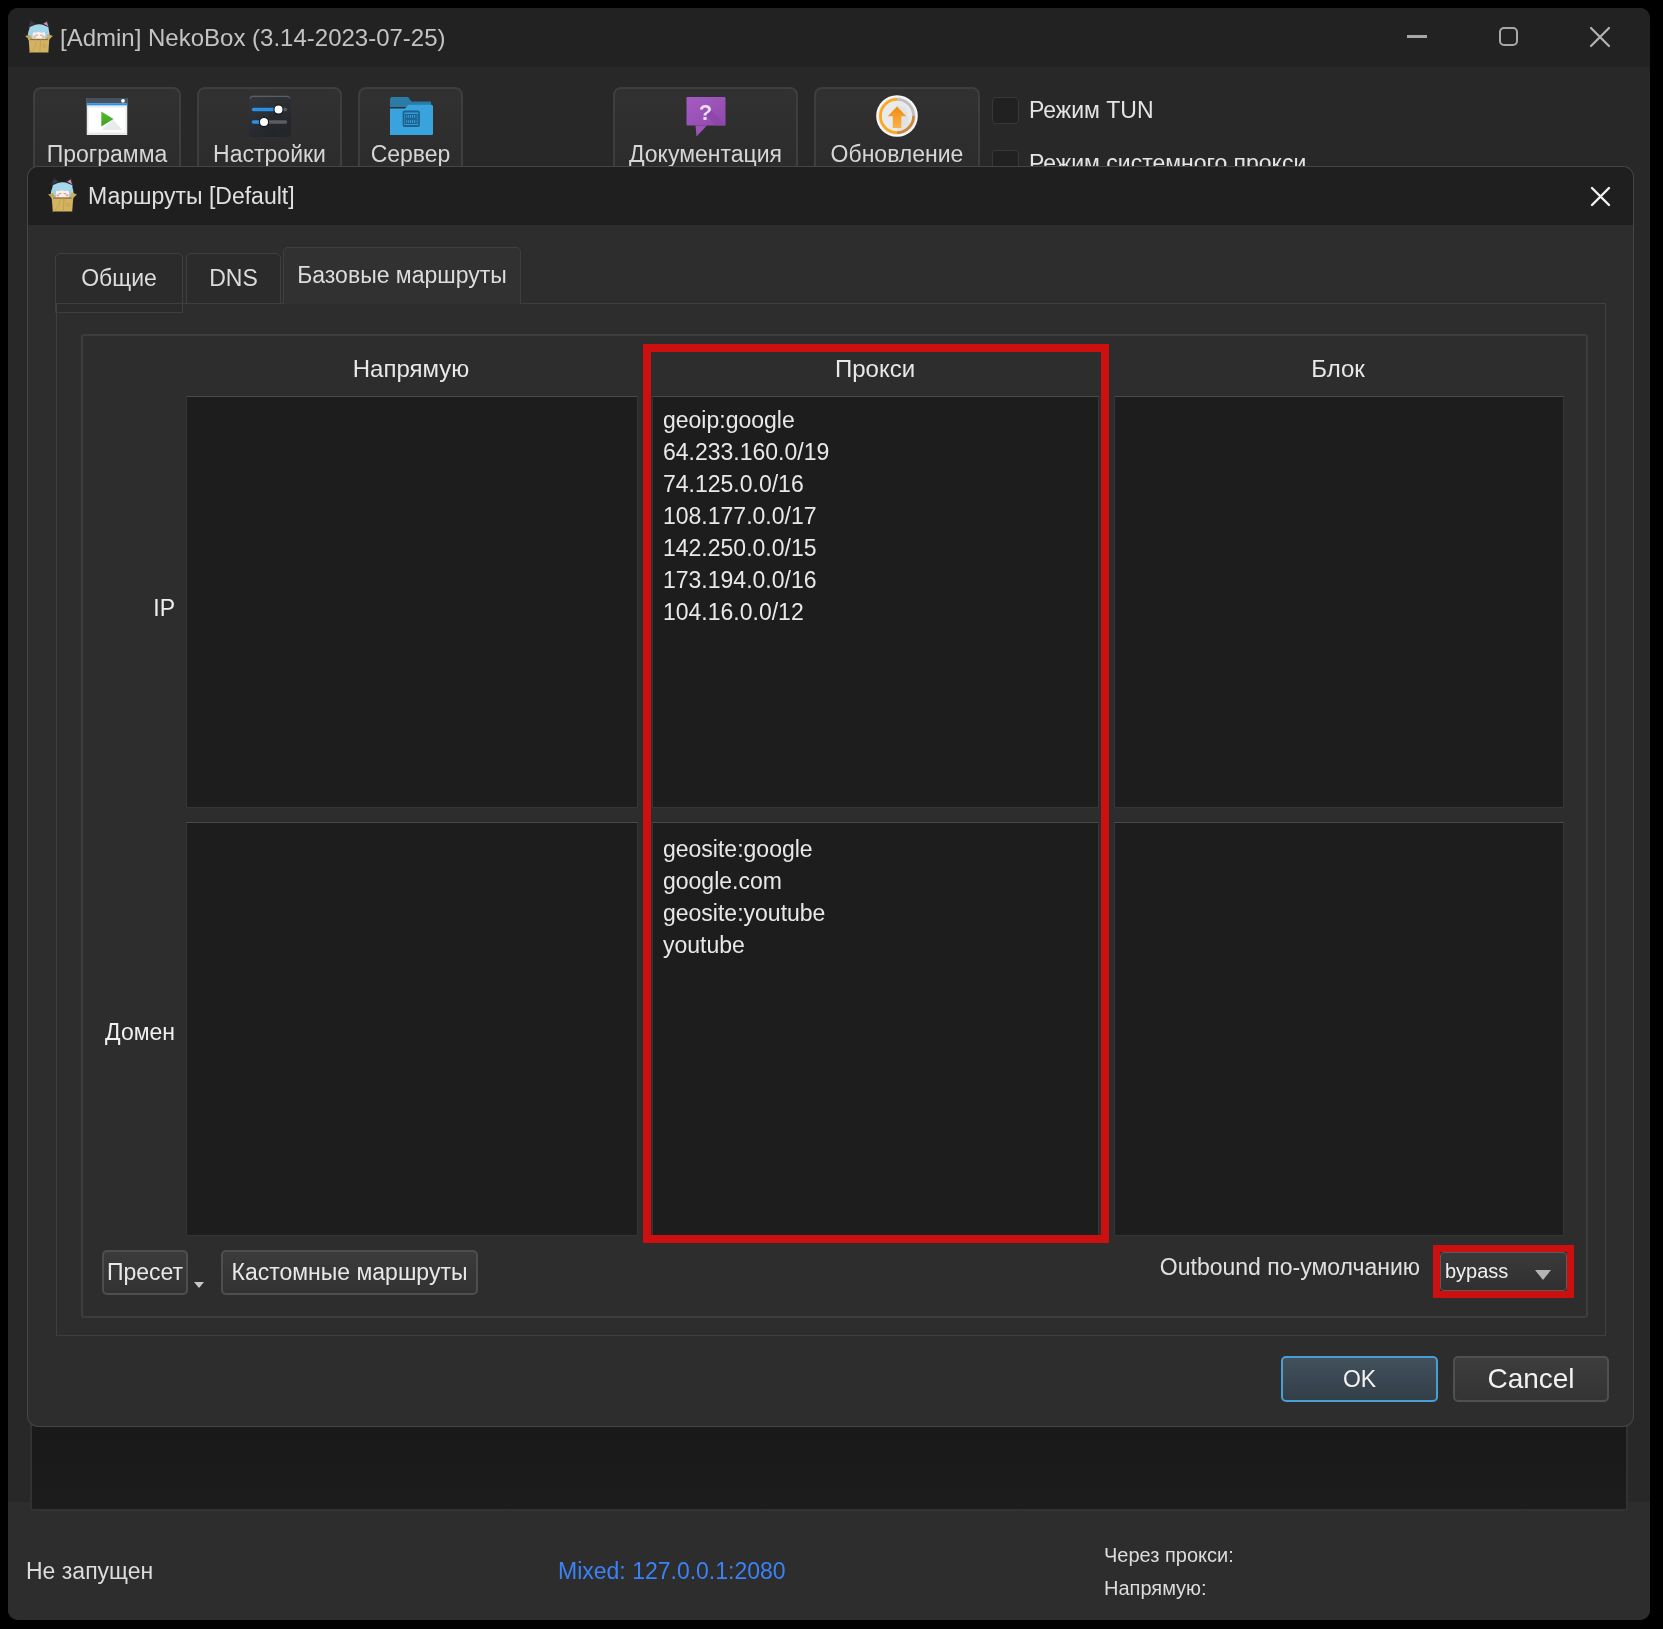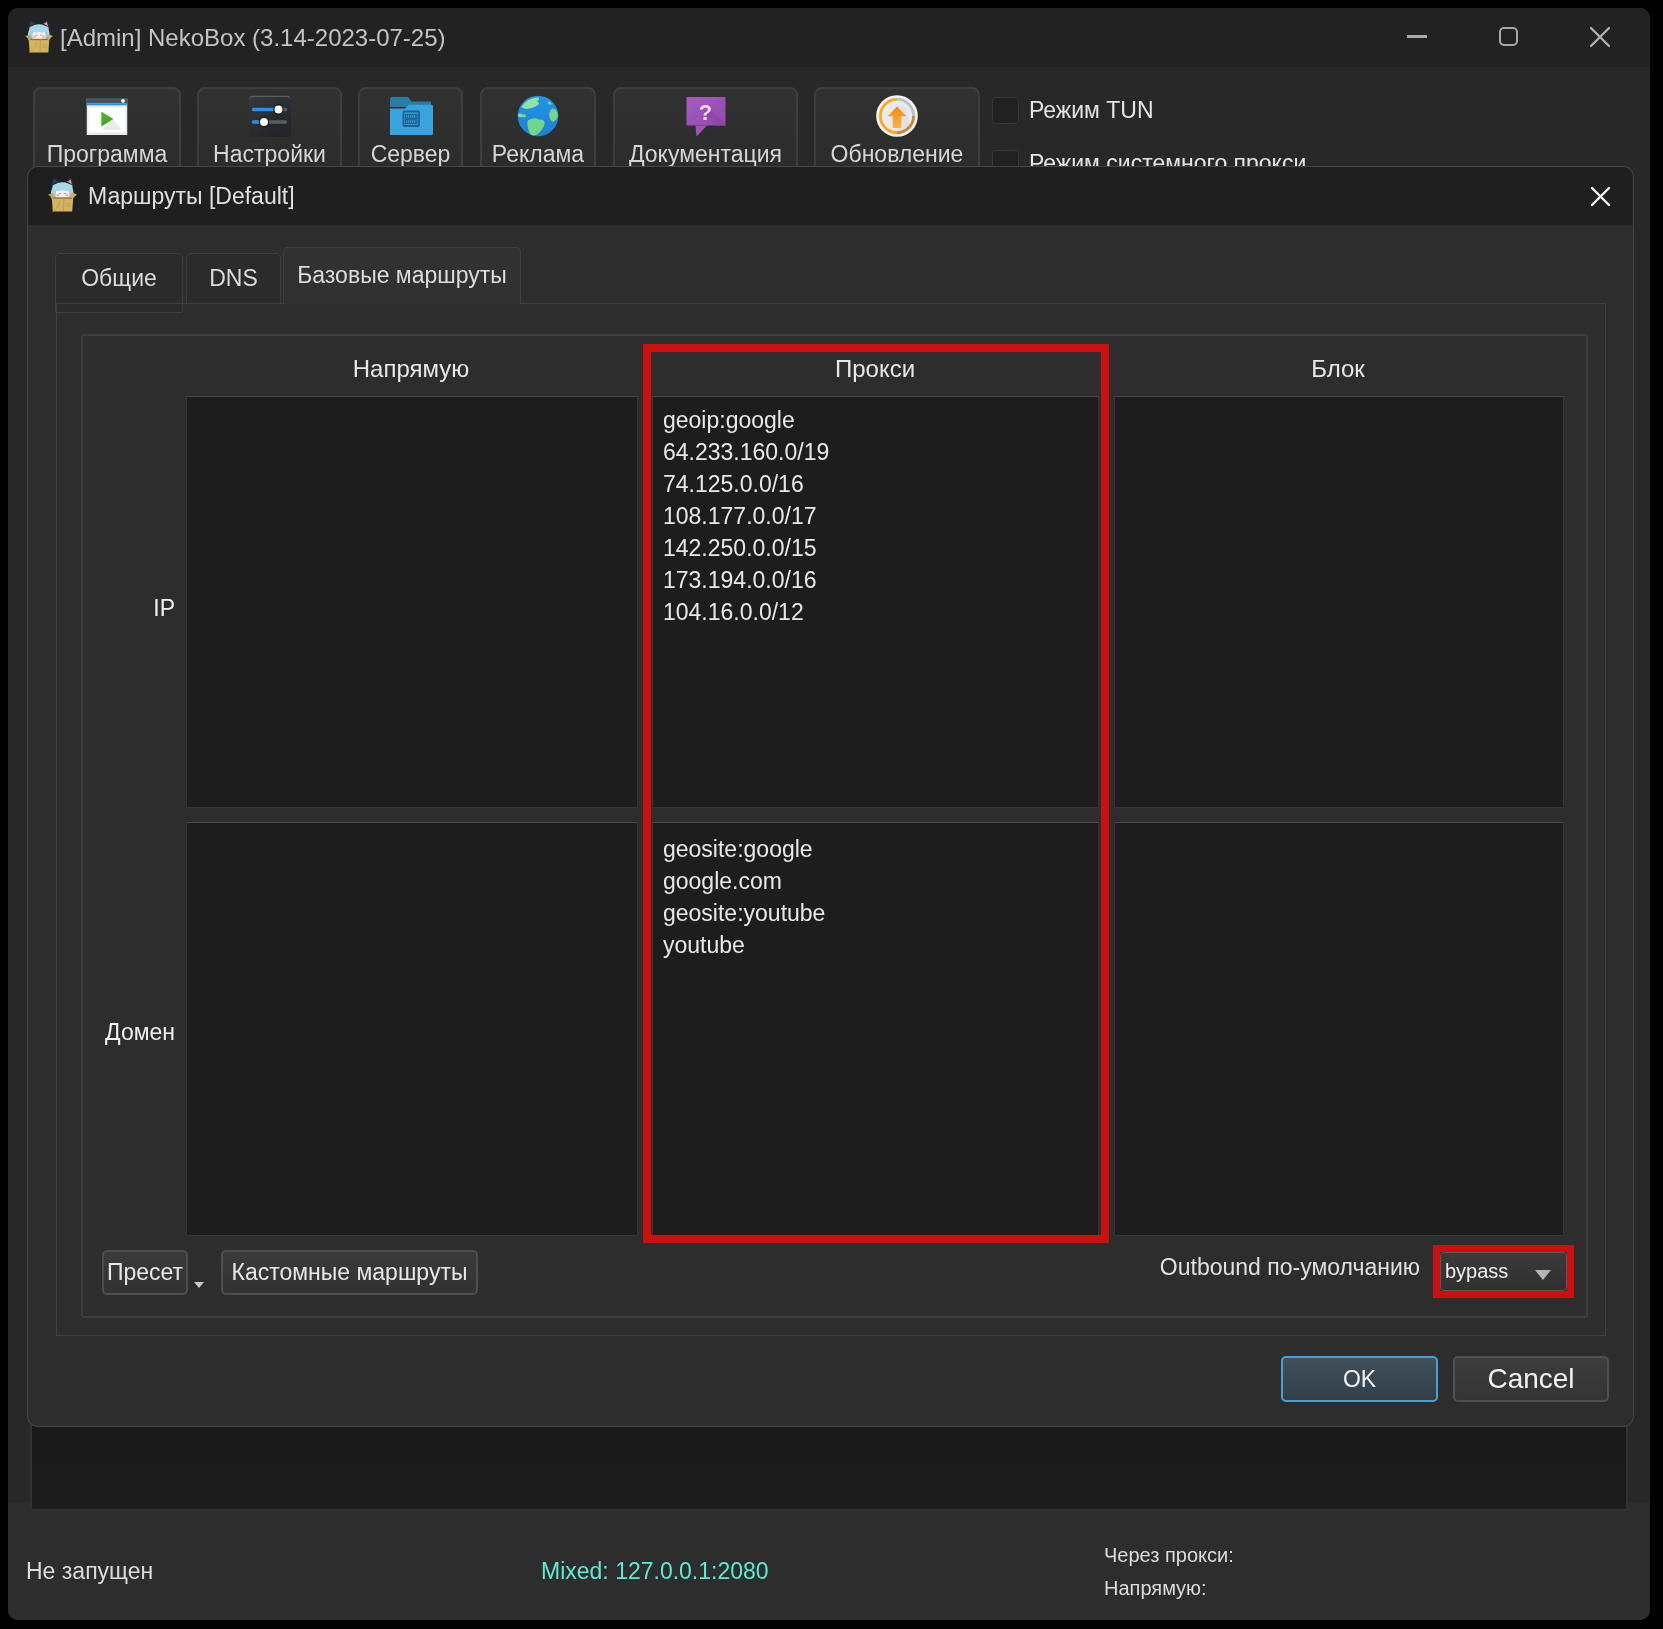--- a/index.html
+++ b/index.html
@@ -126,37 +126,20 @@
       <polygon points="1,11 1,2.5 2.5,1 19,1 22.5,5.5 42,5.5 42,11" fill="#2a7ba6"></polygon>
       <path d="M1 39 V12.5 h15 l3.5 -3.8 h23 a1.5 1.5 0 0 1 1.5 1.5 V37.5 a1.5 1.5 0 0 1 -1.5 1.5 Z" fill="#38a3dd"></path>
       <rect x="14.5" y="15.5" width="15.5" height="14.5" rx="1" fill="none" stroke="#1d618e" stroke-width="1.8"></rect>
       <rect x="16.5" y="18.5" width="11.5" height="3.8" fill="none" stroke="#1d618e" stroke-width="1.2"></rect>
       <path d="M18.3 19 v3 M20.4 19 v3 M22.5 19 v3 M24.6 19 v3 M26.7 19 v3" stroke="#1d618e" stroke-width="1"></path>
       <rect x="16.5" y="23.7" width="11.5" height="3.8" fill="none" stroke="#1d618e" stroke-width="1.2"></rect>
       <path d="M18.3 24.2 v3 M20.4 24.2 v3 M22.5 24.2 v3 M24.6 24.2 v3 M26.7 24.2 v3" stroke="#1d618e" stroke-width="1"></path>
     </svg>
     <div class="lbl">Сервер</div>
   </div>
-  <div class="tb" style="left:472px;width:116px;">
-    <svg style="top:6px;" width="42" height="42" viewBox="0 0 42 42">
-      <defs>
-          <linearGradient id="go" x1="0" y1="0" x2="0" y2="1">
-        <stop offset="0" stop-color="#2196e3"></stop>
-            <stop offset="1" stop-color="#1d7fd4"></stop>
-      </linearGradient>
-        </defs>
-      <circle cx="21" cy="21" r="20.3" fill="url(#go)"></circle>
-      <path d="M4.5 12 C8 5.8 15 2.2 21.5 2.5 C23 4.2 21.5 6.2 19 6.8 C21.5 6.9 23 8.3 21.3 9.8 C17.5 12.8 11.5 14.3 8.5 13.8 C6.5 13.5 5 12.8 4.5 12 Z" fill="#8fe3a5"></path>
-      <path d="M0.8 19.2 C2.5 18.2 4.6 18.5 6 19.6 C8.3 19 9.6 19.9 8.9 21.4 C6.8 22.8 3.5 22.5 1.3 21.4 C0.9 20.7 0.8 19.9 0.8 19.2 Z" fill="#80da96"></path>
-      <path d="M10.5 26 C13.5 23.2 18.5 22.5 21.8 24.5 C25.5 24 28.2 25.7 27.6 28.8 C27 32.5 24.3 36.2 21.2 38.8 C18.6 40.8 15.2 41 13.3 39.3 C11.3 35.5 10 30.5 10.5 26 Z" fill="#74d48b"></path>
-      <path d="M35.8 13.2 C38.8 14.3 40.7 17 41 20.2 C40.7 23.3 38.7 25.8 36.1 26.9 C33.5 25.8 32 23.2 32.2 19.6 C32.4 16.5 33.9 14 35.8 13.2 Z" fill="#74d48b"></path>
-      <path d="M31.5 6.2 C33.2 6.8 34.3 7.9 34.6 9.2 C33.2 9.9 31.5 9.2 30.6 7.9 C30.8 7.2 31.1 6.6 31.5 6.2 Z" fill="#80da96"></path>
-    </svg>
-    <div class="lbl">Реклама</div>
-  </div>
   <div class="tb" style="left:605px;width:185px;">
     <svg style="top:7px;" width="40" height="42" viewBox="0 0 40 42">
       <defs>
           <linearGradient id="gd" x1="0" y1="0" x2="1" y2="1">
         <stop offset="0" stop-color="#a55cc2"></stop>
             <stop offset="1" stop-color="#9149ad"></stop>
       </linearGradient>
         </defs>
       <rect x="0.5" y="1" width="39" height="28.5" rx="1" fill="url(#gd)"></rect>
       <path d="M23 12 L39.5 28 L39.5 29.5 L30 29.5 L18 17 Z" fill="#8c46a8" opacity="0.8"></path>
@@ -185,21 +168,21 @@
   </div>
 
   <div class="chk" style="top:89px;"></div>
   <div class="chklbl" style="top:89px;">Режим TUN</div>
   <div class="chk" style="top:142px;"></div>
   <div class="chklbl" style="top:142px;">Режим системного прокси</div>
 
   <div class="abs" style="left:0;top:1494px;width:1642px;height:118px;background:#2d2d2d;"></div>
   <div class="abs" style="left:22px;top:1232px;width:1598px;height:271px;background:linear-gradient(#131313,#1c1c1c);border:2px solid #323232;border-radius:3px;"></div>
   <div class="abs" style="left:18px;top:1550px;font-size:23px;color:#dcdcdc;">Не запущен</div>
-  <div class="abs" style="left:533px;top:1550px;font-size:23px;color:#5eead4;">Mixed: 127.0.0.1:2080</div>
+  <div class="abs" style="left:550px;top:1550px;font-size:23px;color:#3b82f6;">Mixed: 127.0.0.1:2080</div>
   <div class="abs" style="left:1096px;top:1531px;font-size:20px;color:#dcdcdc;line-height:33px;">Через прокси:<br>Напрямую:</div>
 </div>
 
 <div id="dlg">
   <div id="dtitle"></div>
   <svg class="abs" style="left:18px;top:10px;" width="33" height="37" viewBox="0 0 32 38">
     <polygon points="4,9 7,0.5 13,5" fill="#2e2d3a"></polygon>
     <polygon points="5.8,7 7.5,2.8 10.8,5.2" fill="#3d3c4c"></polygon>
     <polygon points="19,4.5 25,0.5 27.5,9" fill="#2e2d3a"></polygon>
     <polygon points="20.8,4.8 24.3,2.6 25.8,7.4" fill="#d893a8"></polygon>

